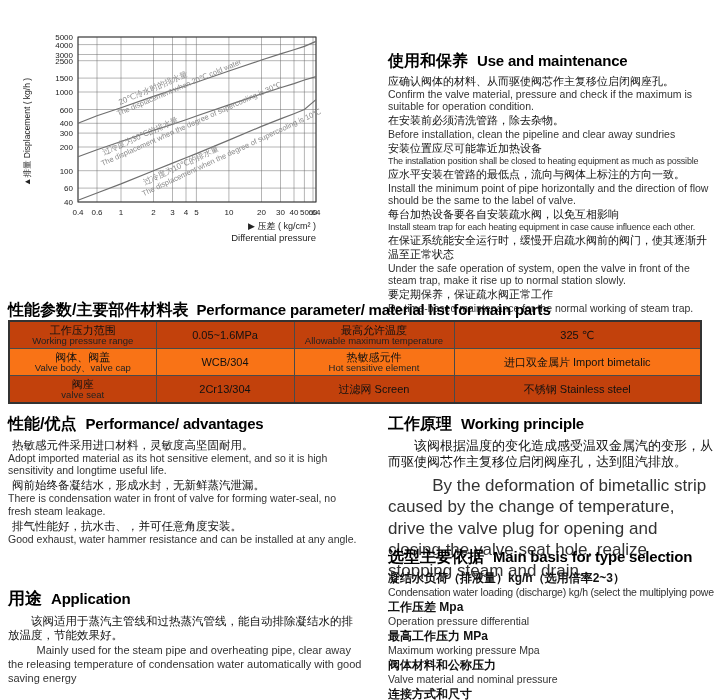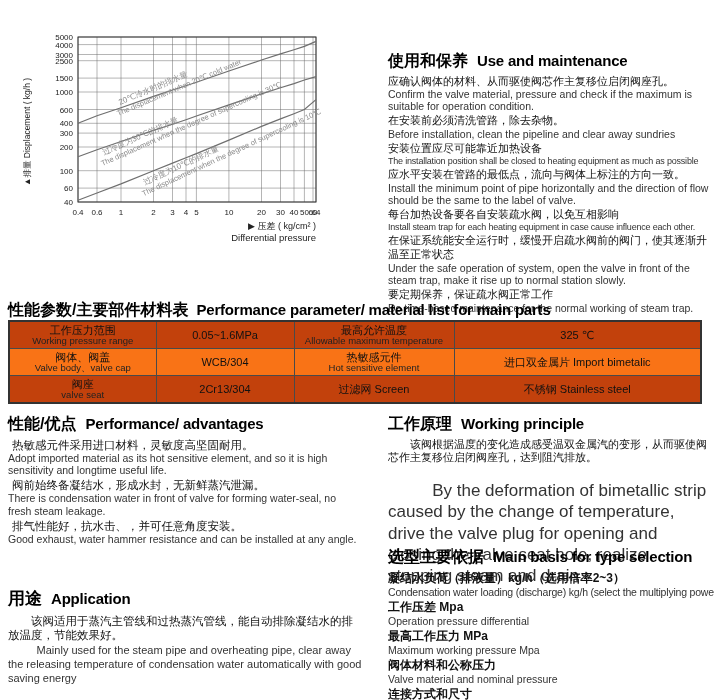--- a/index.html
+++ b/index.html
@@ -30,21 +30,21 @@
   .sec{line-height:1.2;}
   .item{margin-bottom:2px;}
   .zh{font-size:11px;color:#111;line-height:1.25;}
   .en{font-size:10.5px;color:#333;line-height:1.15;}
   .condensed{font-size:9px;letter-spacing:-0.2px;white-space:nowrap;}
 
   #sec-use{left:388px;top:52px;width:324px;}
   #sec-perf{left:8px;top:415px;width:354px;}
   #sec-perf .zh{padding-left:4px;font-size:11.5px;}
   #sec-principle{left:388px;top:415px;width:326px;}
-  #sec-principle .zh{text-indent:2em;font-size:11px;margin-bottom:15px;}
+  #sec-principle .zh{text-indent:2em;font-size:13px;margin-bottom:5px;}
   #sec-principle .en{text-indent:2.6em;font-size:17px;line-height:1.25;}
   #sec-app{left:8px;top:542px;width:354px;margin-top:48px;}
   #sec-app h2{font-size:17px;}
   #sec-app .zh{text-indent:2em;font-size:11.5px;margin-bottom:2px;}
   #sec-app .en{text-indent:2.6em;font-size:11px;line-height:1.25;}
   #sec-sel{left:388px;top:548px;width:326px;}
   #sec-sel .zh{font-weight:bold;font-size:12px;}
   #sec-sel .en{font-size:10.5px;}
 
   

